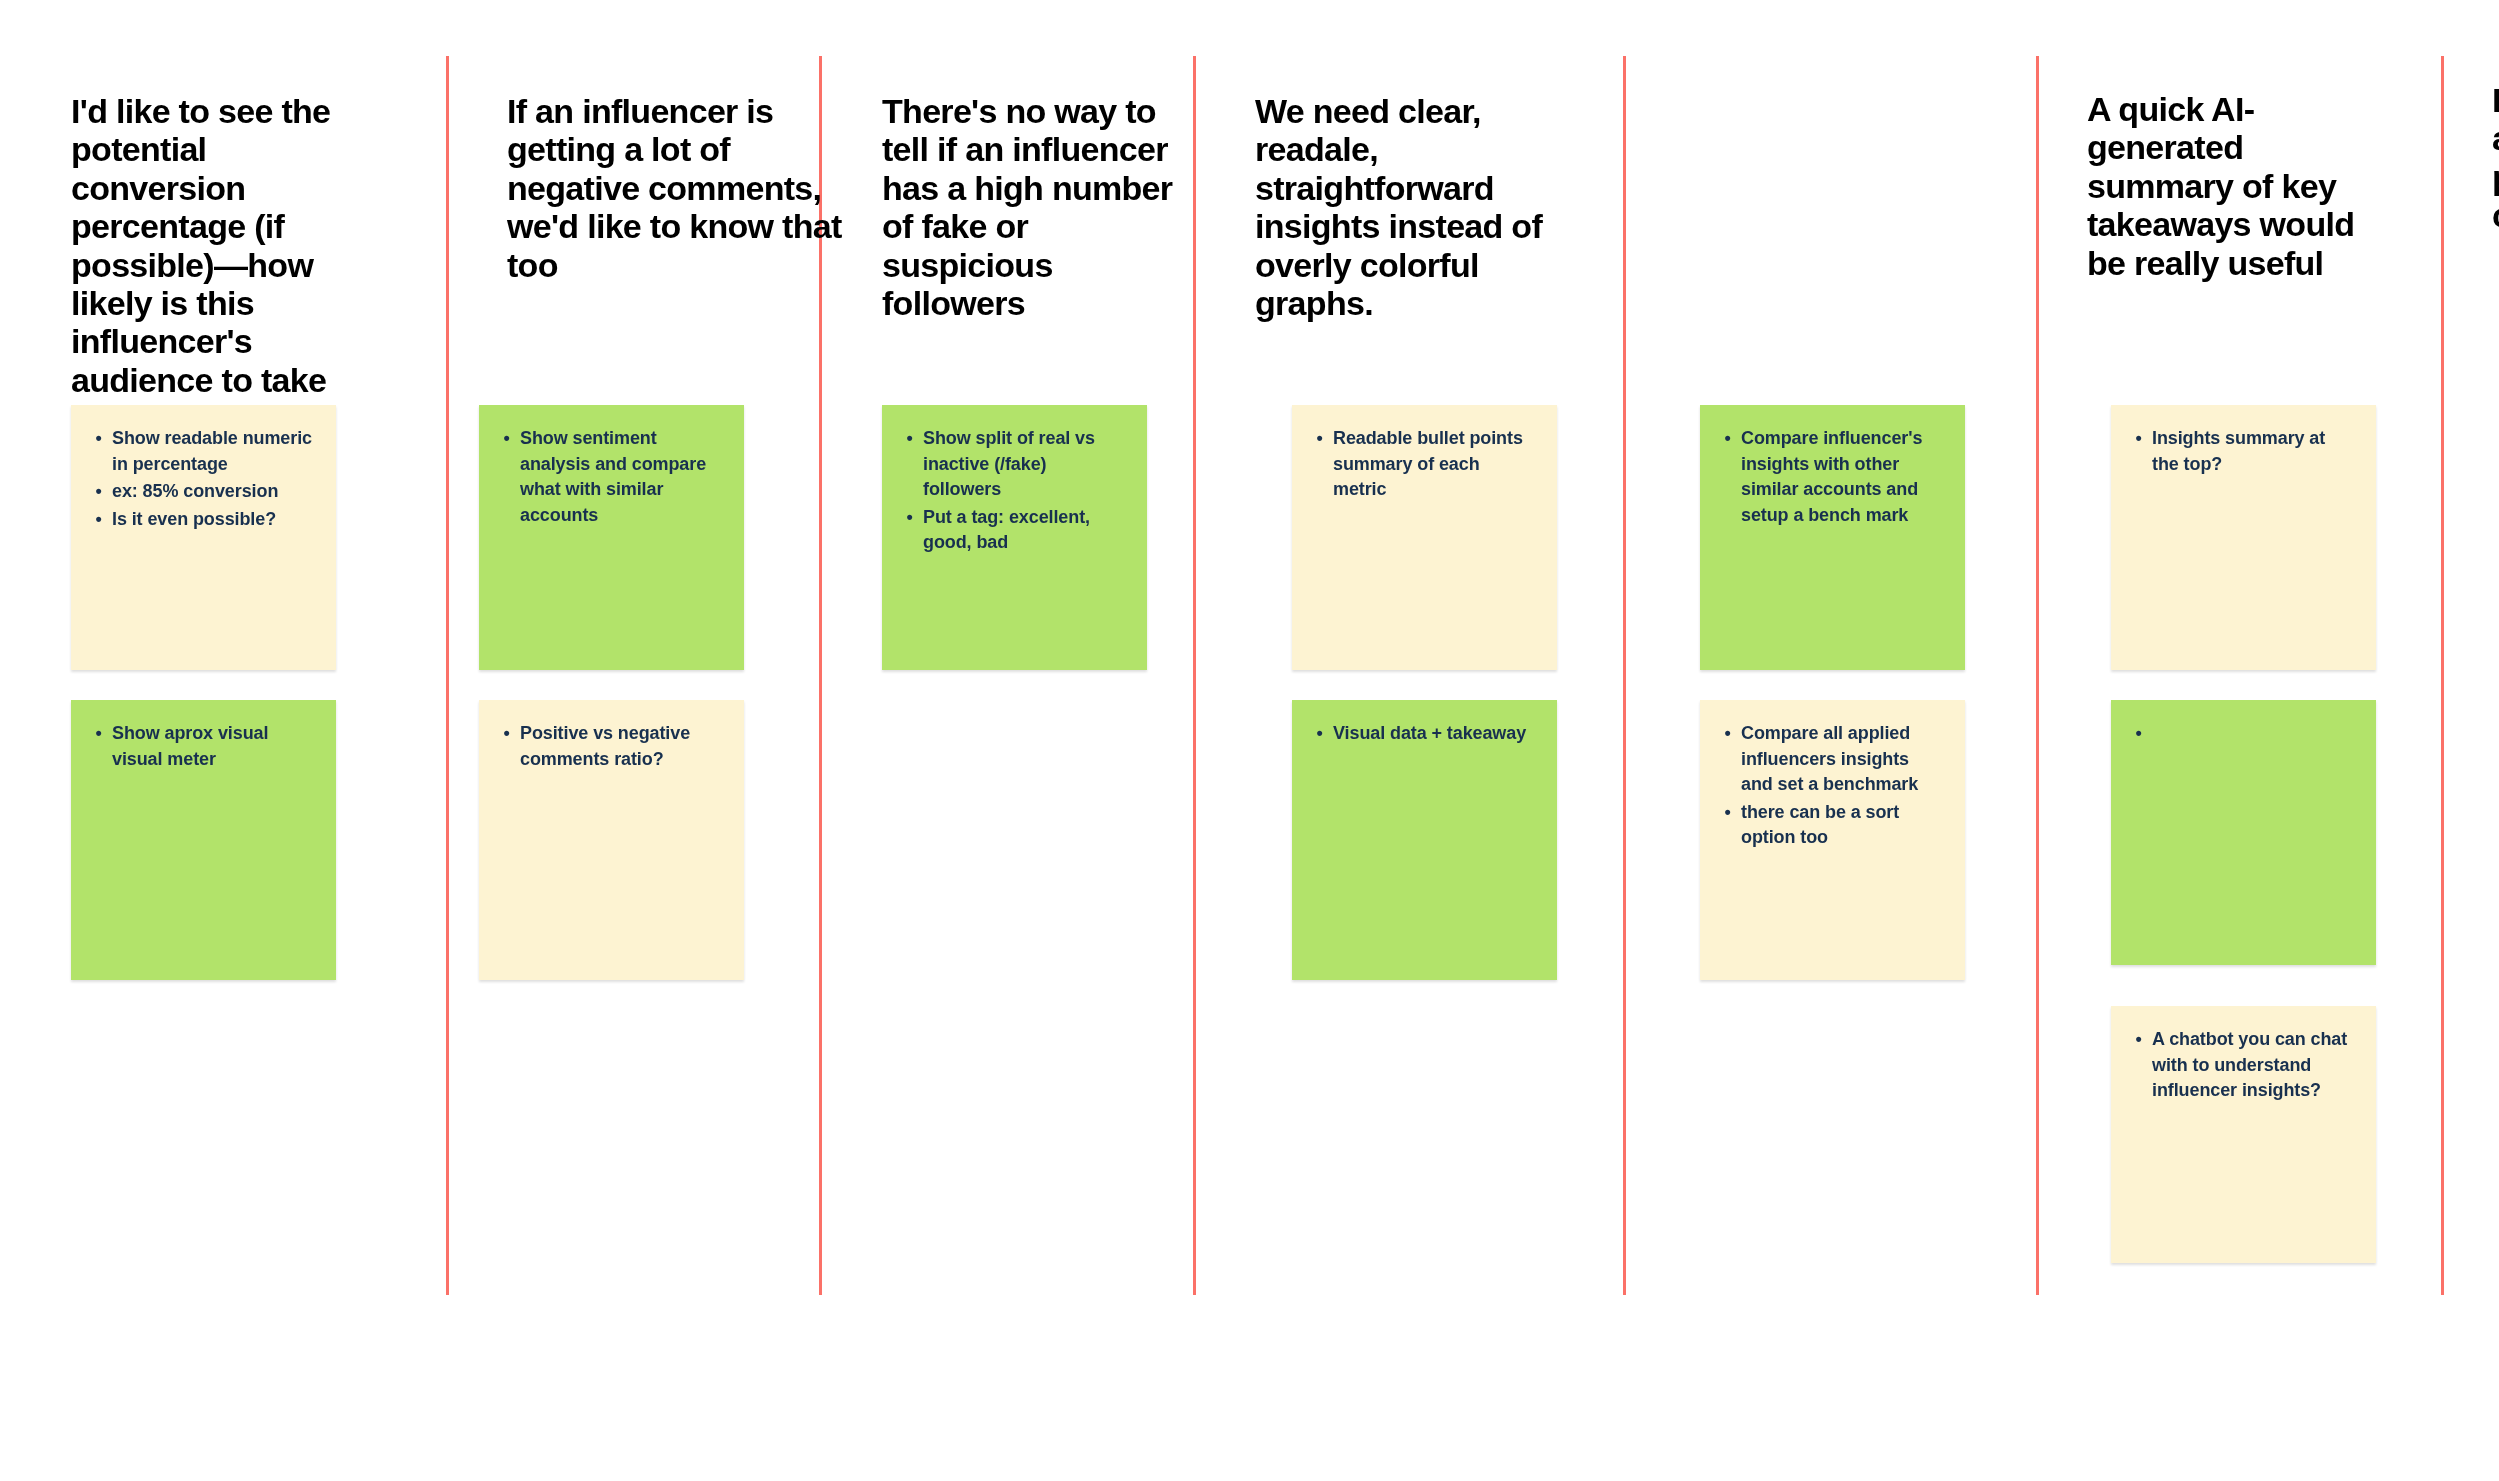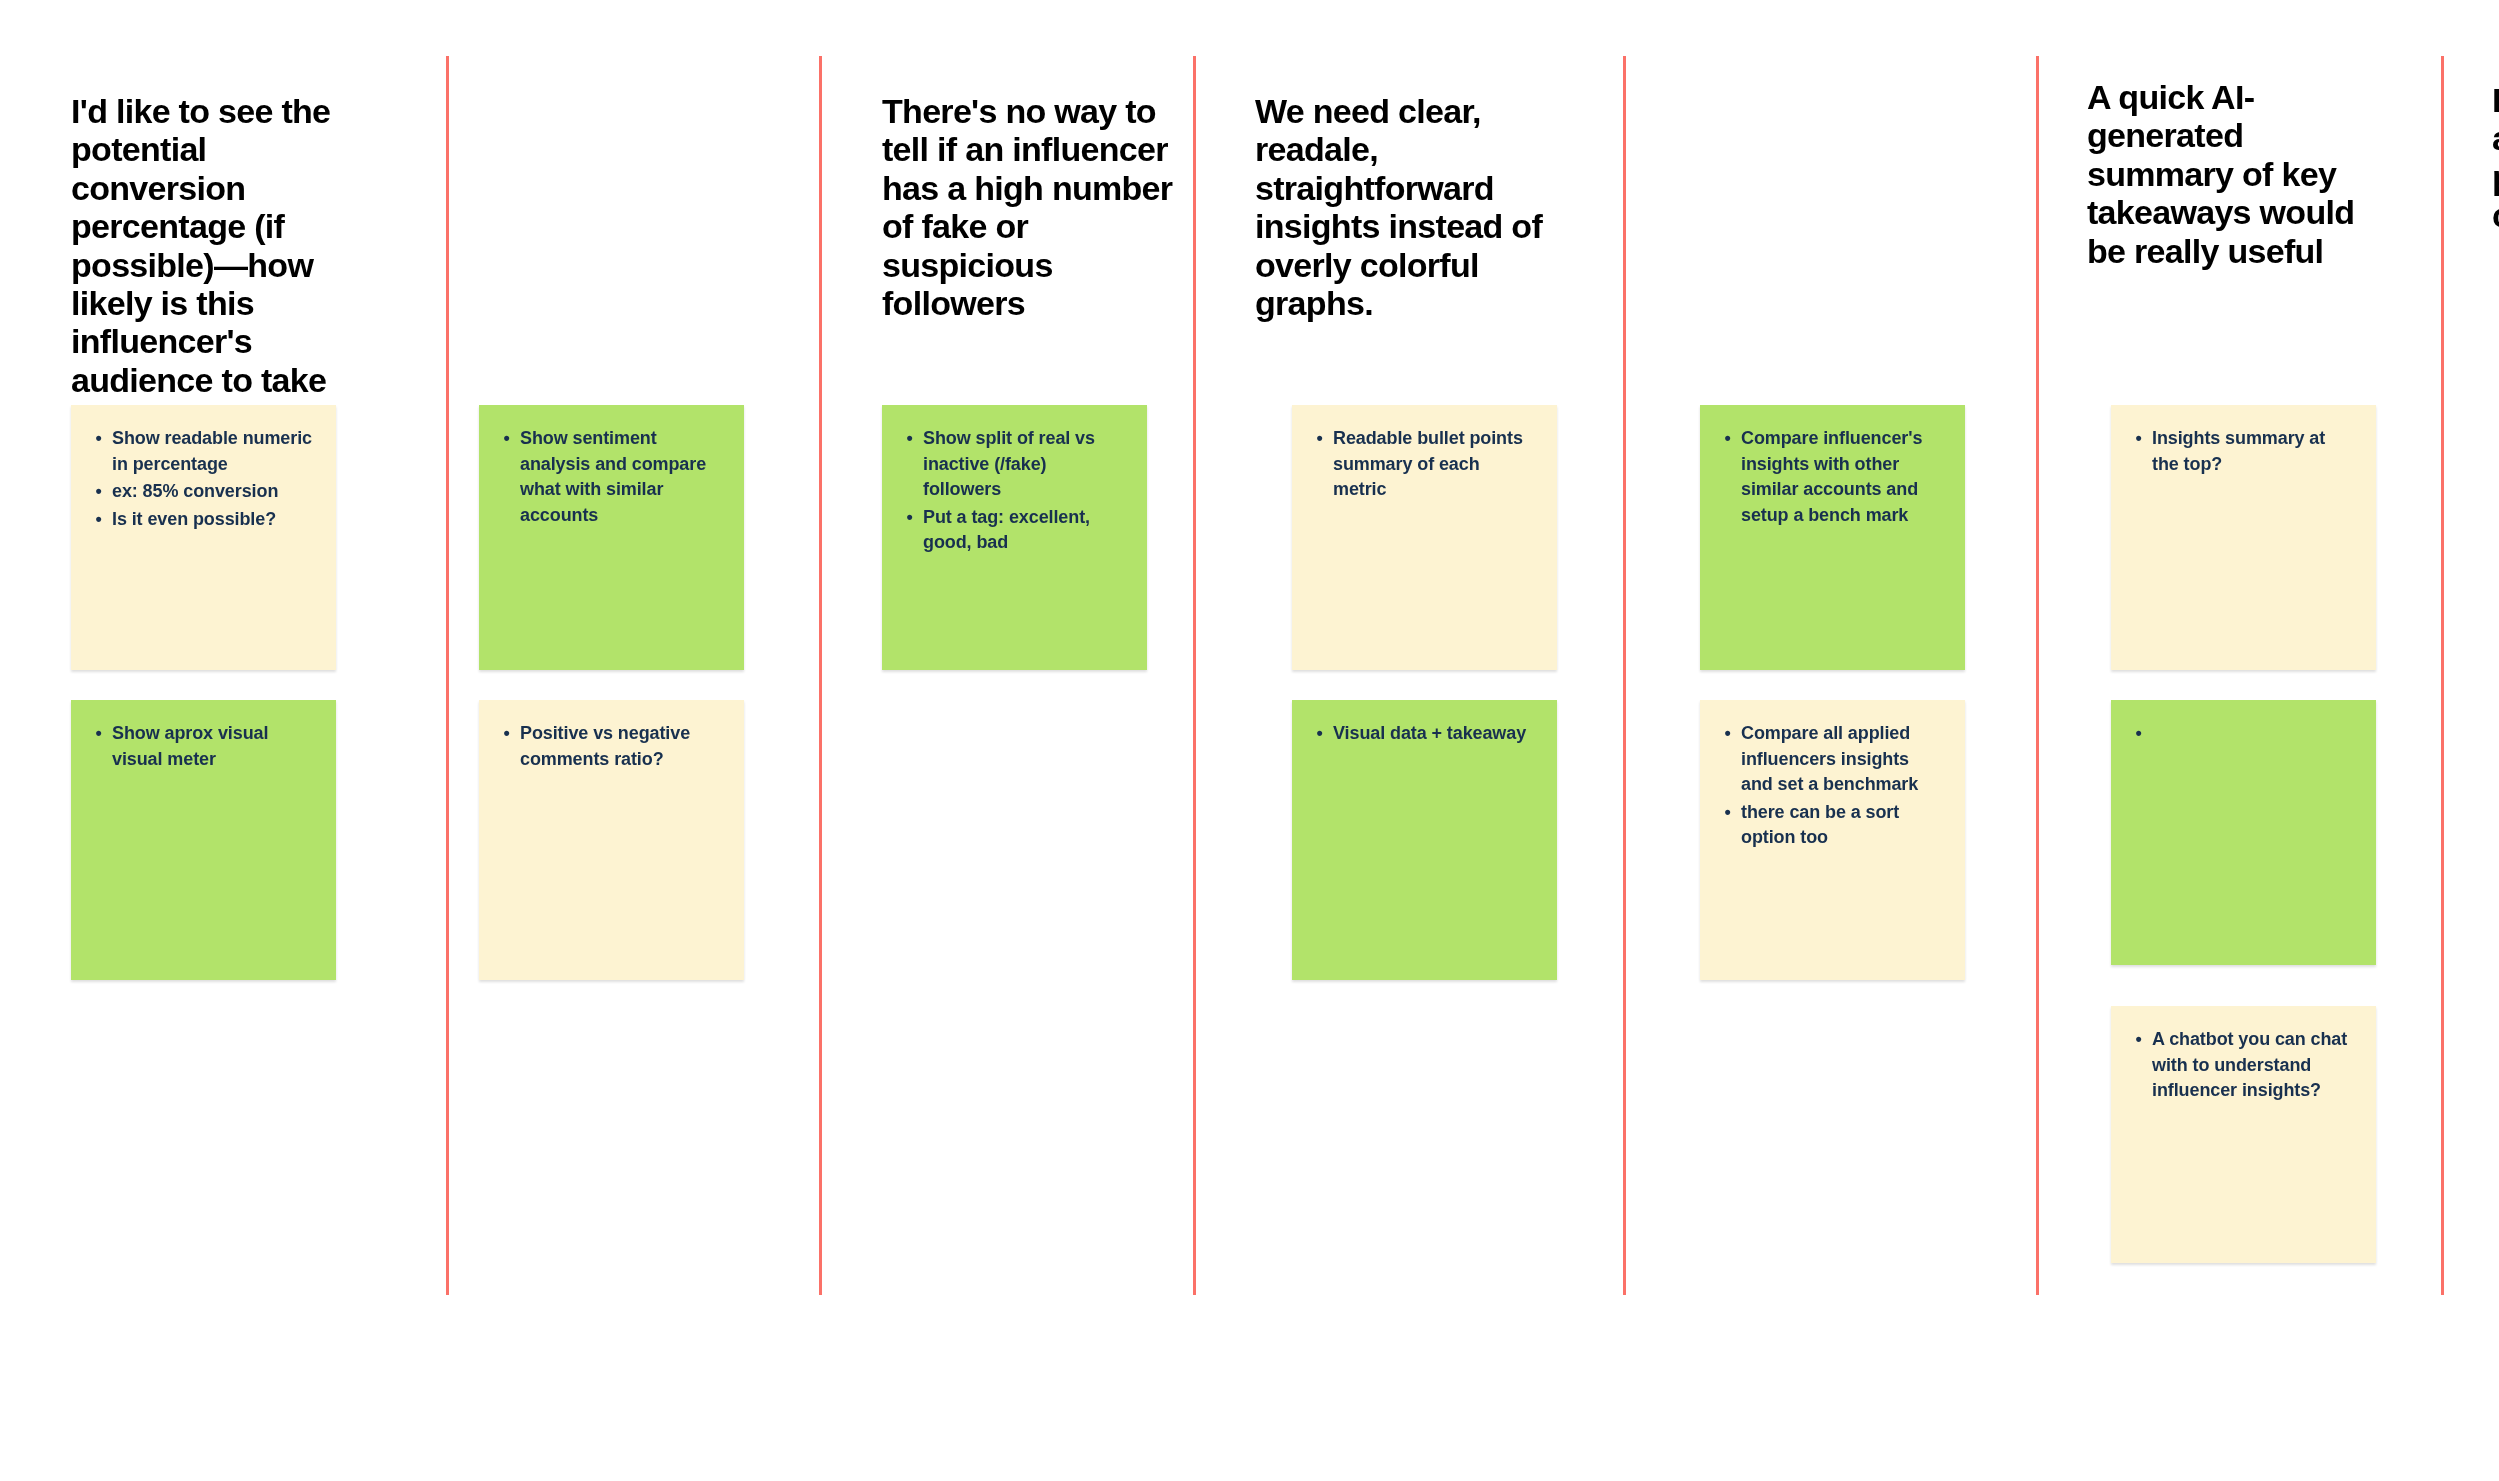--- a/index.html
+++ b/index.html
@@ -94,20 +94,21 @@
         <li><span class="bullet">•</span><span>Show readable numeric in percentage</span></li>
         <li><span class="bullet">•</span><span>ex: 85% conversion</span></li>
         <li><span class="bullet">•</span><span>Is it even possible?</span></li>
       </ul>
     </div>
     <div class="note note-green" style="left: 71px; top: 700px; width: 265px; height: 280px;">
       <ul class="note-list">
         <li><span class="bullet">•</span><span>Show aprox visual visual meter</span></li>
       </ul>
     </div>
+    <div class="col-header" style="left: 507px; top: 92px; width: 345px;">If an influencer is getting a lot of negative comments, we'd like to know that too</div>
     <div class="note note-green" style="left: 479px; top: 405px; width: 265px; height: 265px;">
       <ul class="note-list">
         <li><span class="bullet">•</span><span>Show sentiment analysis and compare what with similar accounts</span></li>
       </ul>
     </div>
     <div class="note note-yellow" style="left: 479px; top: 700px; width: 265px; height: 280px;">
       <ul class="note-list">
         <li><span class="bullet">•</span><span>Positive vs negative comments ratio?</span></li>
       </ul>
     </div>
@@ -133,21 +134,21 @@
       <ul class="note-list">
         <li><span class="bullet">•</span><span>Compare influencer's insights with other similar accounts and setup a bench mark</span></li>
       </ul>
     </div>
     <div class="note note-yellow" style="left: 1700px; top: 700px; width: 265px; height: 280px;">
       <ul class="note-list">
         <li><span class="bullet">•</span><span>Compare all applied influencers insights and set a benchmark</span></li>
         <li><span class="bullet">•</span><span>there can be a sort option too</span></li>
       </ul>
     </div>
-    <div class="col-header" style="left: 2087px; top: 78px; width: 300px;">A quick AI-generated summary of key takeaways would be really useful</div>
+    <div class="col-header" style="left: 2087px; top: 90px; width: 300px;">A quick AI-generated summary of key takeaways would be really useful</div>
     <div class="note note-yellow" style="left: 2111px; top: 405px; width: 265px; height: 265px;">
       <ul class="note-list">
         <li><span class="bullet">•</span><span>Insights summary at the top?</span></li>
       </ul>
     </div>
     <div class="note note-green" style="left: 2111px; top: 700px; width: 265px; height: 265px;">
       <ul class="note-list">
         <li><span class="bullet">•</span></li>
       </ul>
     </div>

